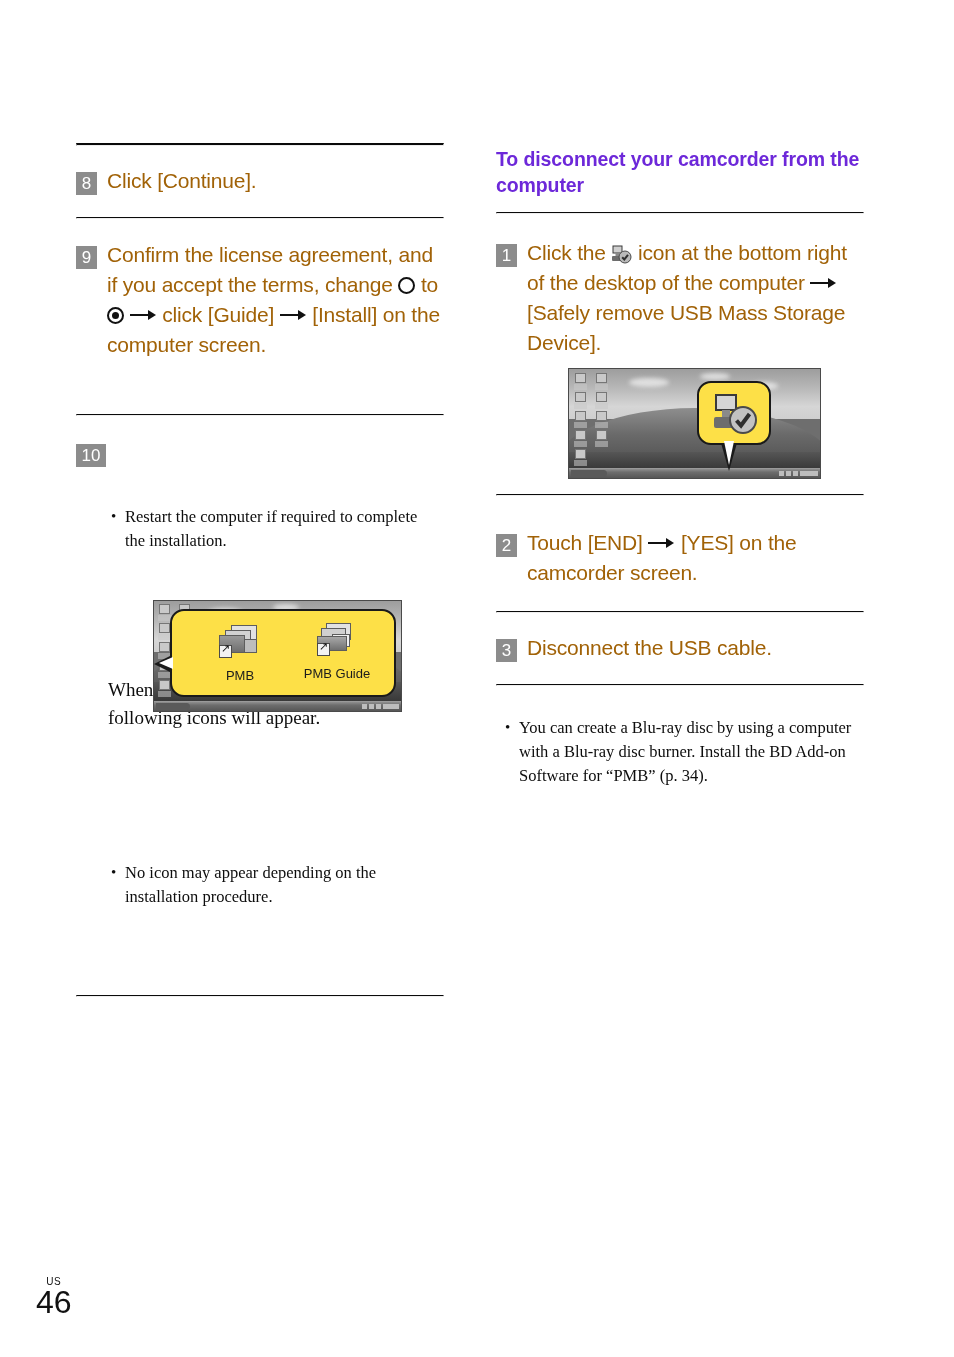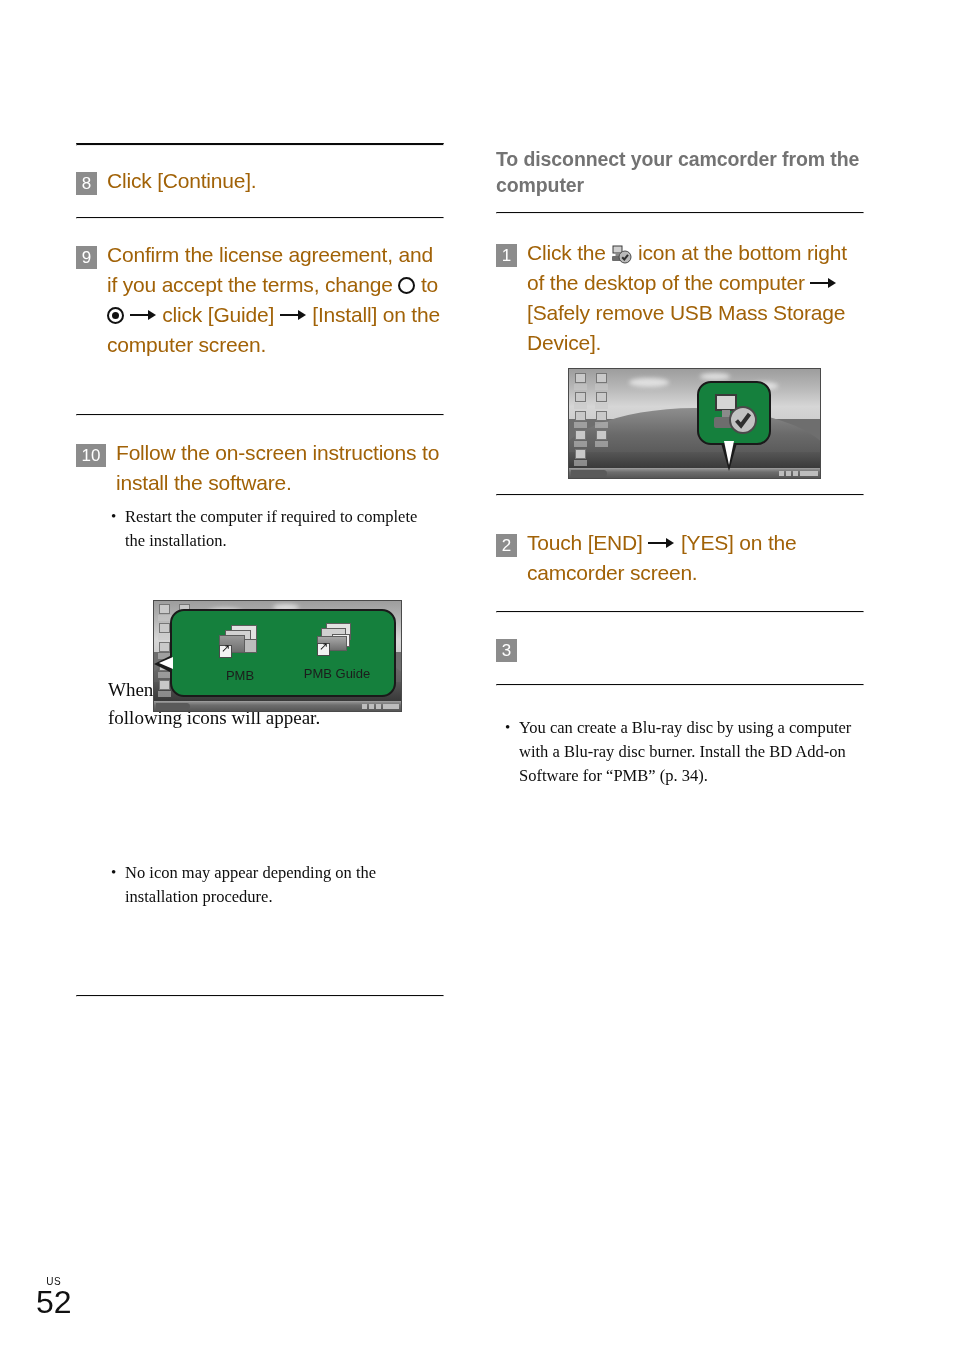--- a/index.html
+++ b/index.html
@@ -35,21 +35,21 @@
     width: 366px;
     margin: 0;
   }
 
   
   .sec-head {
     font-family: "Liberation Sans", sans-serif;
     font-size: 19.5px;
     line-height: 26px;
     letter-spacing: -0.1px;
-    color: #737373;
+    color: #6d28d9;
     margin: 0;
     padding: 0;
   }
 
   
   .step {
     display: flex;
     align-items: flex-start;
     gap: 10px;
   }
@@ -221,21 +221,21 @@
     box-sizing: border-box;
   }
   .dicon .lb {
     margin-top: 1px;
     height: 6px;
     background: rgba(200,200,200,.55);
   }
 
   .bubble {
     position: absolute;
-    background: #15803d;
+    background: #fde047;
     border: 2.5px solid #1a1a1a;
     border-radius: 14px;
     box-sizing: border-box;
   }
   .bubble .tail {
     position: absolute;
     width: 0; height: 0;
   }
 
   .pmb-icon {
@@ -322,21 +322,20 @@
     <span class="step-num">9</span>
     <span class="step-text"><span>Confirm the license agreement, and if you accept the terms, change </span><span class="radio-empty"></span><span> to </span><span class="radio-filled"></span><span> </span><span class="arrow"></span><span> click [Guide] </span><span class="arrow"></span><span> [Install] on the computer screen.</span></span>
   </div>
 
   <div style="position:absolute;top:414px;left:0;">
     <hr class="rule-thin">
   </div>
 
   <div class="step" style="position:absolute;top:438px;left:0;width:366px;">
     <span class="step-num wide">10</span>
-    <span class="step-text">Follow the on-screen instructions to install the software.</span>
   </div>
 
   <ul class="note-list" style="position:absolute;top:505px;left:32px;width:326px;">
     <li>Restart the computer if required to complete the installation.</li>
   </ul>
 
   <p class="para-serif" style="position:absolute;top:676px;left:32px;width:330px;">When the installation is completed, following icons will appear.</p>
 
   <div class="shot" style="position:absolute;top:600px;left:77px;width:249px;height:112px;">
     <div class="sky"></div>
@@ -528,27 +527,28 @@
     <span class="step-num">2</span>
     <span class="step-text"><span>Touch [END] </span><span class="arrow"></span><span> [YES] on the camcorder screen.</span></span>
   </div>
 
   <div style="position:absolute;top:611px;left:0;">
     <hr class="rule-thin">
   </div>
 
   <div class="step" style="position:absolute;top:633px;left:0;width:370px;">
     <span class="step-num">3</span>
+    <span class="step-text">Disconnect the USB cable.</span>
   </div>
 
   <div style="position:absolute;top:684px;left:0;">
     <hr class="rule-thin">
   </div>
 
   <ul class="note-list" style="position:absolute;top:716px;left:6px;width:368px;">
     <li>You can create a Blu-ray disc by using a computer with a Blu-ray disc burner. Install the BD Add-on Software for “PMB” (p. 34).</li>
   </ul>
 </div>
 
 <div class="pageno">
   <span class="us">US</span>
-  <span class="num">52</span>
+  <span class="num">46</span>
 </div>
 
 </body></html>

